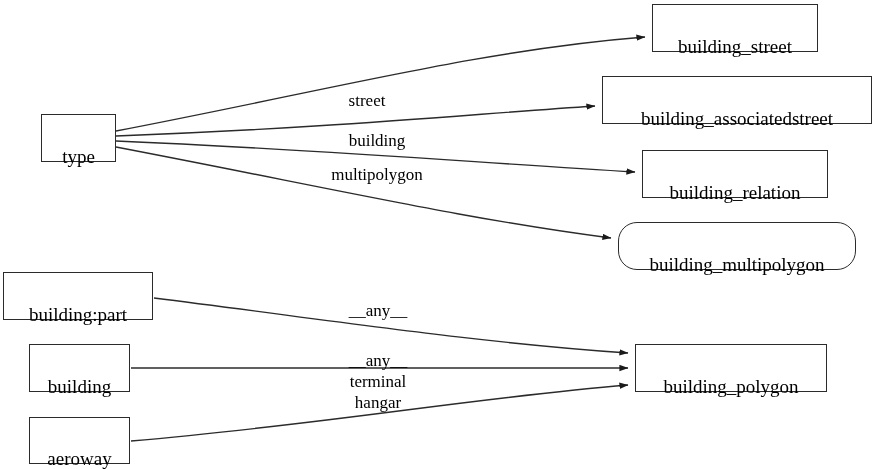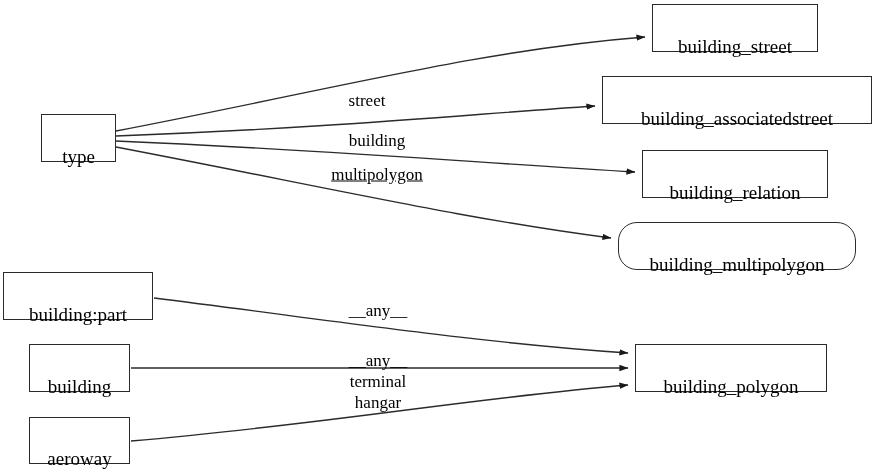--- a/index.html
+++ b/index.html
@@ -97,19 +97,19 @@
   </div>
   <div class="node" style="left: 29px; top: 417px; width: 101px; height: 47px; border-color: rgb(43, 43, 43);">
     <span class="node-label">aeroway</span>
   </div>
   <div class="node" style="left: 635px; top: 344px; width: 192px; height: 48px; border-color: rgb(43, 43, 43);">
     <span class="node-label">building_polygon</span>
   </div>
 
   <div class="edge-label" style="left: 367px; top: 56px; margin-top: 44px;">street</div>
   <div class="edge-label" style="left: 377px; top: 140px;">building</div>
-  <div class="edge-label" style="left: 377px; top: 174px; text-decoration: underline;">multipolygon</div>
+  <div class="edge-label" style="left: 377px; top: 174px;">multipolygon</div>
   <div class="edge-label" style="left: 378px; top: 310px;">__any__</div>
   <div class="edge-label" style="left: 378px; top: 360px;">__any__</div>
   <div class="edge-label" style="left: 378px; top: 381px;">terminal</div>
   <div class="edge-label" style="left: 378px; top: 402px;">hangar</div>
 
 </div>
 
 </body></html>

